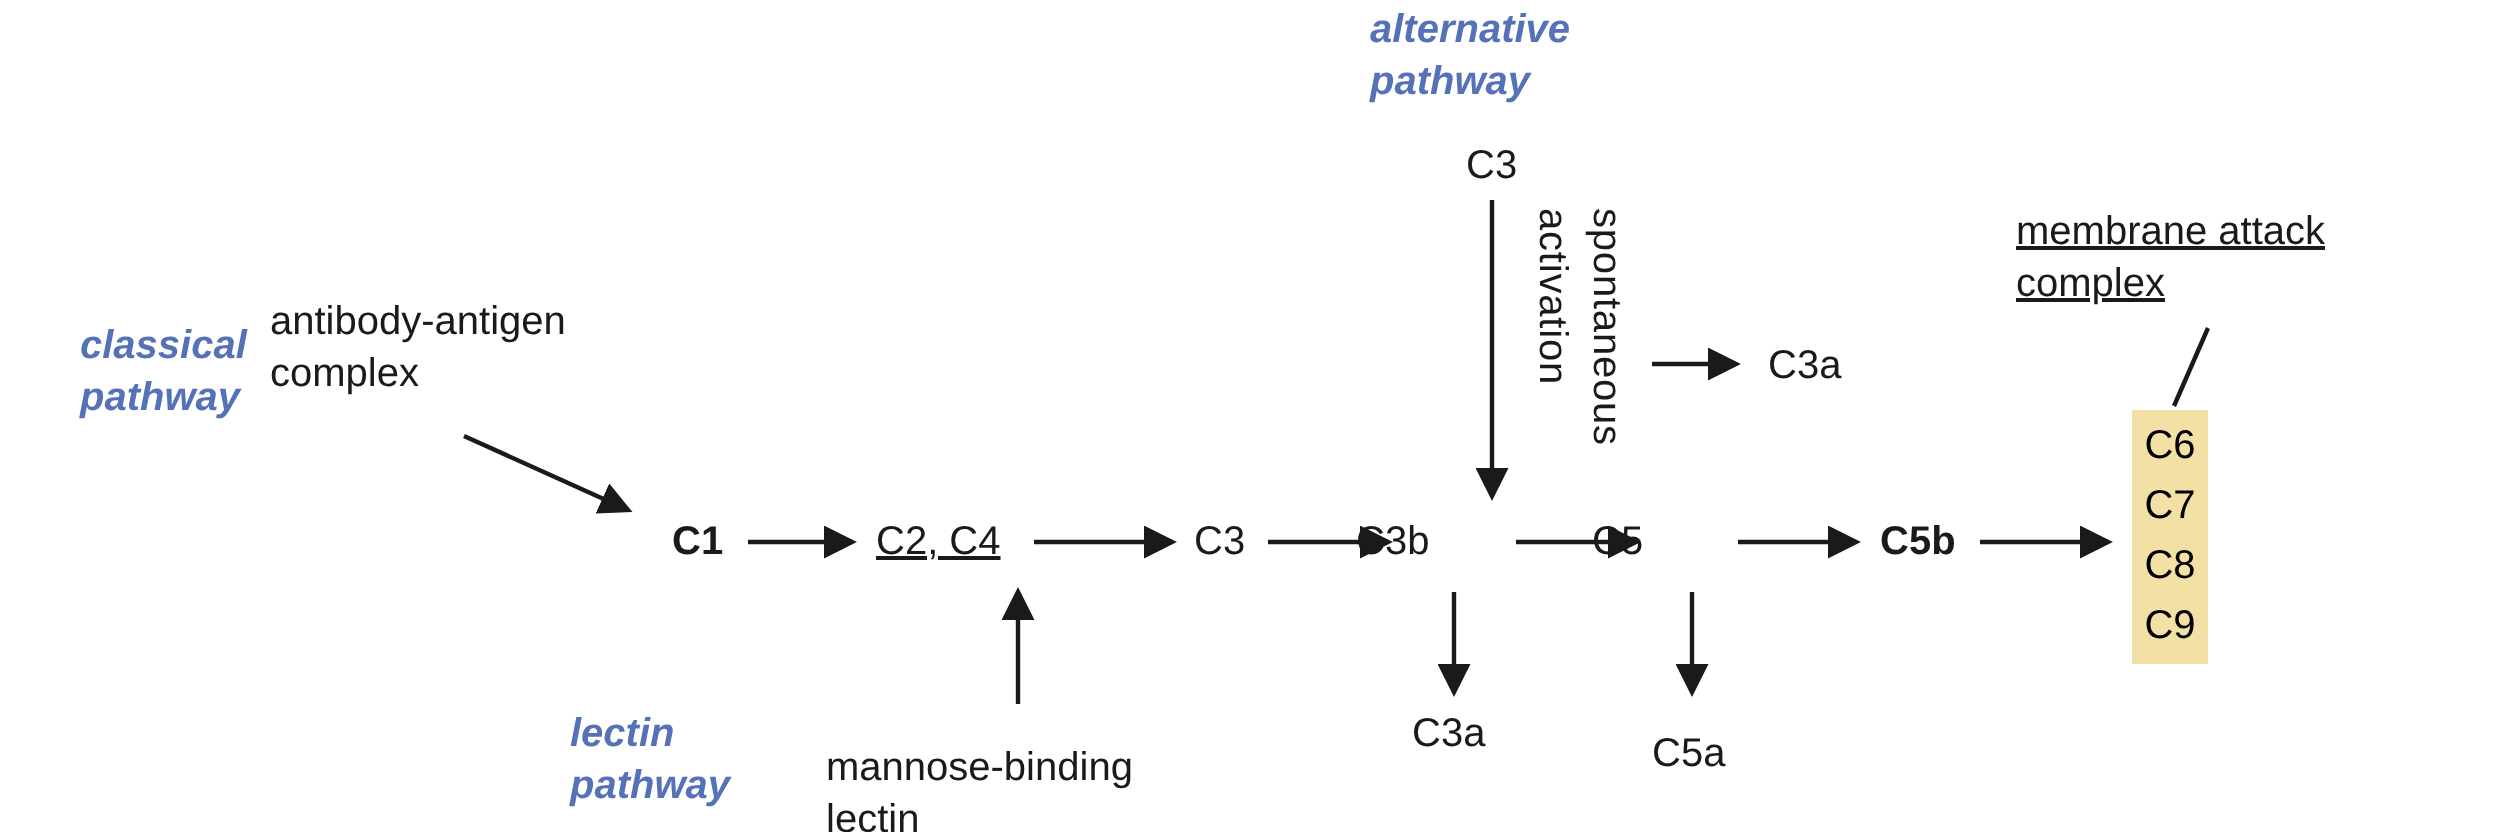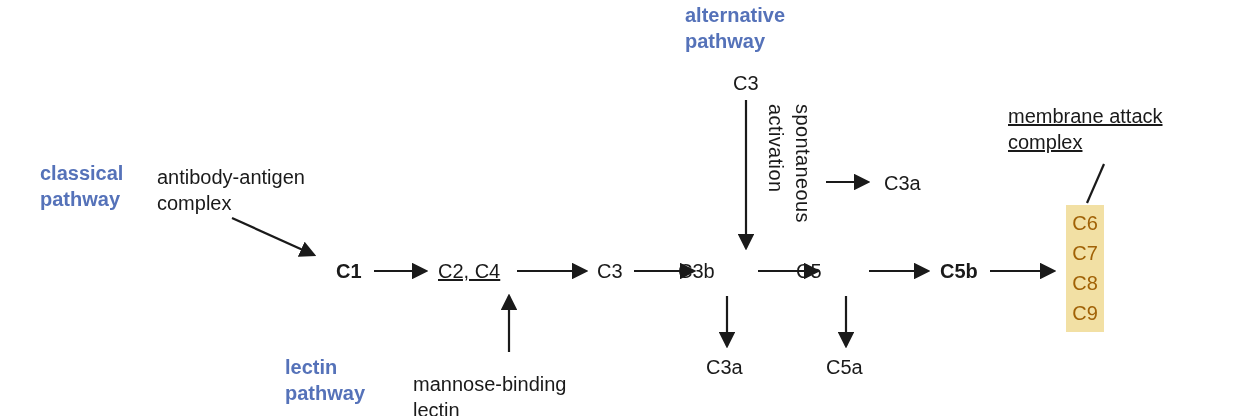--- a/index.html
+++ b/index.html
@@ -15,20 +15,21 @@
   }
   .t {
     position: absolute;
     font-size: 20px;
     line-height: 26px;
     white-space: pre-line;
   }
   .blue {
     color: var(--pathway-label-blue, #5572b9);
     font-weight: bold;
+    font-style: italic;
   }
   .vert {
     writing-mode: vertical-rl;
     line-height: 27px;
     letter-spacing: 0.4px;
   }
   .arrows {
     position: absolute;
     left: 0; top: 0;
     width: 1256px; height: 416px;
@@ -36,21 +37,21 @@
   .mac-box {
     position: absolute;
     left: 1066px; top: 205px;
     width: 38px; height: 127px;
     background: var(--mac-box-fill, #f2e0a4);
     display: flex;
     flex-direction: column;
     justify-content: space-around;
     align-items: center;
     font-size: 20px;
-    color: #a16207;
+    color: #000000;
     padding: 3px 0;
   }
 </style>
 </head>
 <body>
 
 <div class="canvas">
 
   <svg class="arrows" width="1256" height="416" viewBox="0 0 1256 416">
     <defs>
@@ -70,21 +71,21 @@
       <line x1="509" y1="352" x2="509" y2="296" marker-end="url(#ah)"></line>
       <line x1="727" y1="296" x2="727" y2="346" marker-end="url(#ah)"></line>
       <line x1="846" y1="296" x2="846" y2="346" marker-end="url(#ah)"></line>
       <line x1="826" y1="182" x2="868" y2="182" marker-end="url(#ah)"></line>
       <line x1="1104" y1="164" x2="1087" y2="203"></line>
     </g>
   </svg>
 
   <div class="t blue" style="left:4px; top:160px;margin-left:36px;">classical
 pathway</div>
-  <div class="t" style="left:135px; top:164px;margin-left:22px;">antibody-antigen
+  <div class="t" style="left:135px; top:148px;">antibody-antigen
 complex</div>
 
   <div class="t blue" style="left:685px; top:2px;">alternative
 pathway</div>
   <div class="t" style="left:733px; top:70px;">C3</div>
   <div class="t vert" style="left:762px; top:104px;">spontaneous
 activation</div>
   <div class="t" style="left:884px; top:170px;">C3a</div>
 
   <div class="t" style="left:1008px; top:103px;text-decoration:underline;">membrane attack
@@ -102,15 +103,15 @@
     <div>C7</div>
     <div>C8</div>
     <div>C9</div>
   </div>
 
   <div class="t blue" style="left:285px; top:354px;">lectin
 pathway</div>
   <div class="t" style="left:413px; top:371px;">mannose-binding
 lectin</div>
   <div class="t" style="left:706px; top:354px;">C3a</div>
-  <div class="t" style="left:826px; top:354px;">C5a</div>
+  <div class="t" style="left:826px; top:364px;">C5a</div>
 
 </div>
 
 </body></html>

